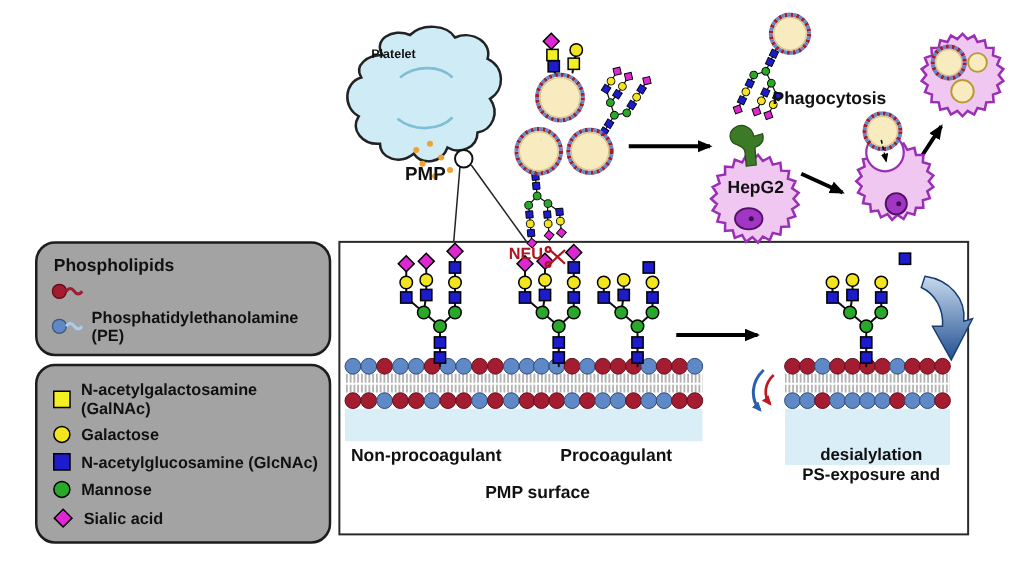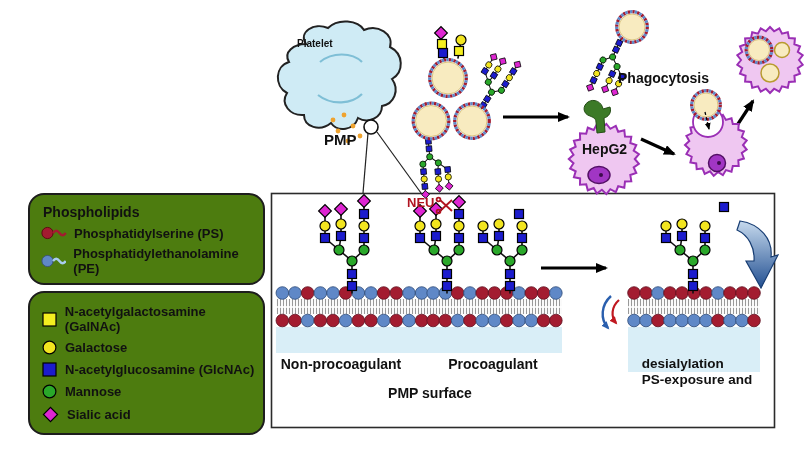--- a/index.html
+++ b/index.html
@@ -1,23 +1,23 @@
 <!DOCTYPE html>
 <html style="--platelet-fill: #cfebf5; --platelet-stroke: #222222; --platelet-inner: #7fbfd6; --pmp-dot: #efa32f; --vesicle-fill: #f8ebc0; --vesicle-border: #d9c37f; --ps-red: #a31c30; --pe-blue: #5f88c7; --cell-fill: #efc7f1; --cell-stroke: #9a2fb5; --nucleus-fill: #a136c4; --nucleus-stroke: #531065; --receptor-green: #3c7a27; --cytoplasm: #d9eef7; --glcnac: #1c1ccd; --galnac: #f4ef20; --gal: #f2e51f; --man: #2aa82a; --sialic: #de26d2; --neu-red: #b01420; --flip-blue: #2a5fae; --flip-red: #c01820; --curve-light: #c9dcef; --curve-dark: #1e4c8f; --tail-gray: #999999;"><head>
 <meta charset="utf-8">
 <style>
   html,body{margin:0;padding:0}
   body{
     width:809px;height:455px;position:relative;background:#fff;overflow:hidden;
     font-family:"Liberation Sans",sans-serif;font-weight:bold;color:#111;
   }
   .lbl{position:absolute;white-space:nowrap;line-height:1.15}
-  .ctr{transform:translateX(-50%);text-align:left}
+  .ctr{transform:translateX(-50%);text-align:center}
   #scene{position:absolute;left:0;top:0}
-  .legend-box{position:absolute;border:2.2px solid #1d1d1d;border-radius:16px;background:#4d7c0f;box-sizing:border-box}
+  .legend-box{position:absolute;border:2.2px solid #1d1d1d;border-radius:16px;background:#a3a3a3;box-sizing:border-box}
   .legend-title{margin:9px 0 4px 13px;font-size:14px}
   .legend-row{display:flex;align-items:center;gap:7px;padding-left:11px;margin-top:5px}
   .legend-row span{font-size:13px}
   .head-ps{fill:var(--ps-red);stroke:#5e1020;stroke-width:.8}
   .head-pe{fill:var(--pe-blue);stroke:#2d4a77;stroke-width:.8}
   .ln{stroke:#111;stroke-width:1.6;fill:none;stroke-linecap:round}
   .sq-b{fill:var(--glcnac);stroke:#000;stroke-width:1.2}
   .sq-y{fill:var(--galnac);stroke:#000;stroke-width:1.2}
   .ci-y{fill:var(--gal);stroke:#000;stroke-width:1.2}
   .ci-g{fill:var(--man);stroke:#000;stroke-width:1.2}
@@ -318,21 +318,20 @@
 </div>
 <div class="lbl ctr" style="left:430px;top:385px;font-size:14px">PMP surface</div>
 
 <div class="legend-box" style="left:28px;top:193px;width:237px;height:92px">
   <div class="legend-title">Phospholipids</div>
   <div class="legend-row">
     <svg width="26" height="16">
       <circle cx="6.5" cy="8" r="5.6" fill="var(--ps-red)" stroke="#5e0a12"></circle>
       <path d="M12,8 q3.2,-4.4 6.4,0 q3.2,4.4 6.4,0" fill="none" stroke="var(--ps-red)" stroke-width="2.4"></path>
     </svg>
-    <span>Phosphatidylserine (PS)</span>
   </div>
   <div class="legend-row">
     <svg width="26" height="16">
       <circle cx="6.5" cy="8" r="5.6" fill="var(--pe-blue)" stroke="#3d5578"></circle>
       <path d="M12,8 q3.2,-4.4 6.4,0 q3.2,4.4 6.4,0" fill="none" stroke="#a9cdf0" stroke-width="2.4"></path>
     </svg>
     <span>Phosphatidylethanolamine (PE)</span>
   </div>
 </div>
 

